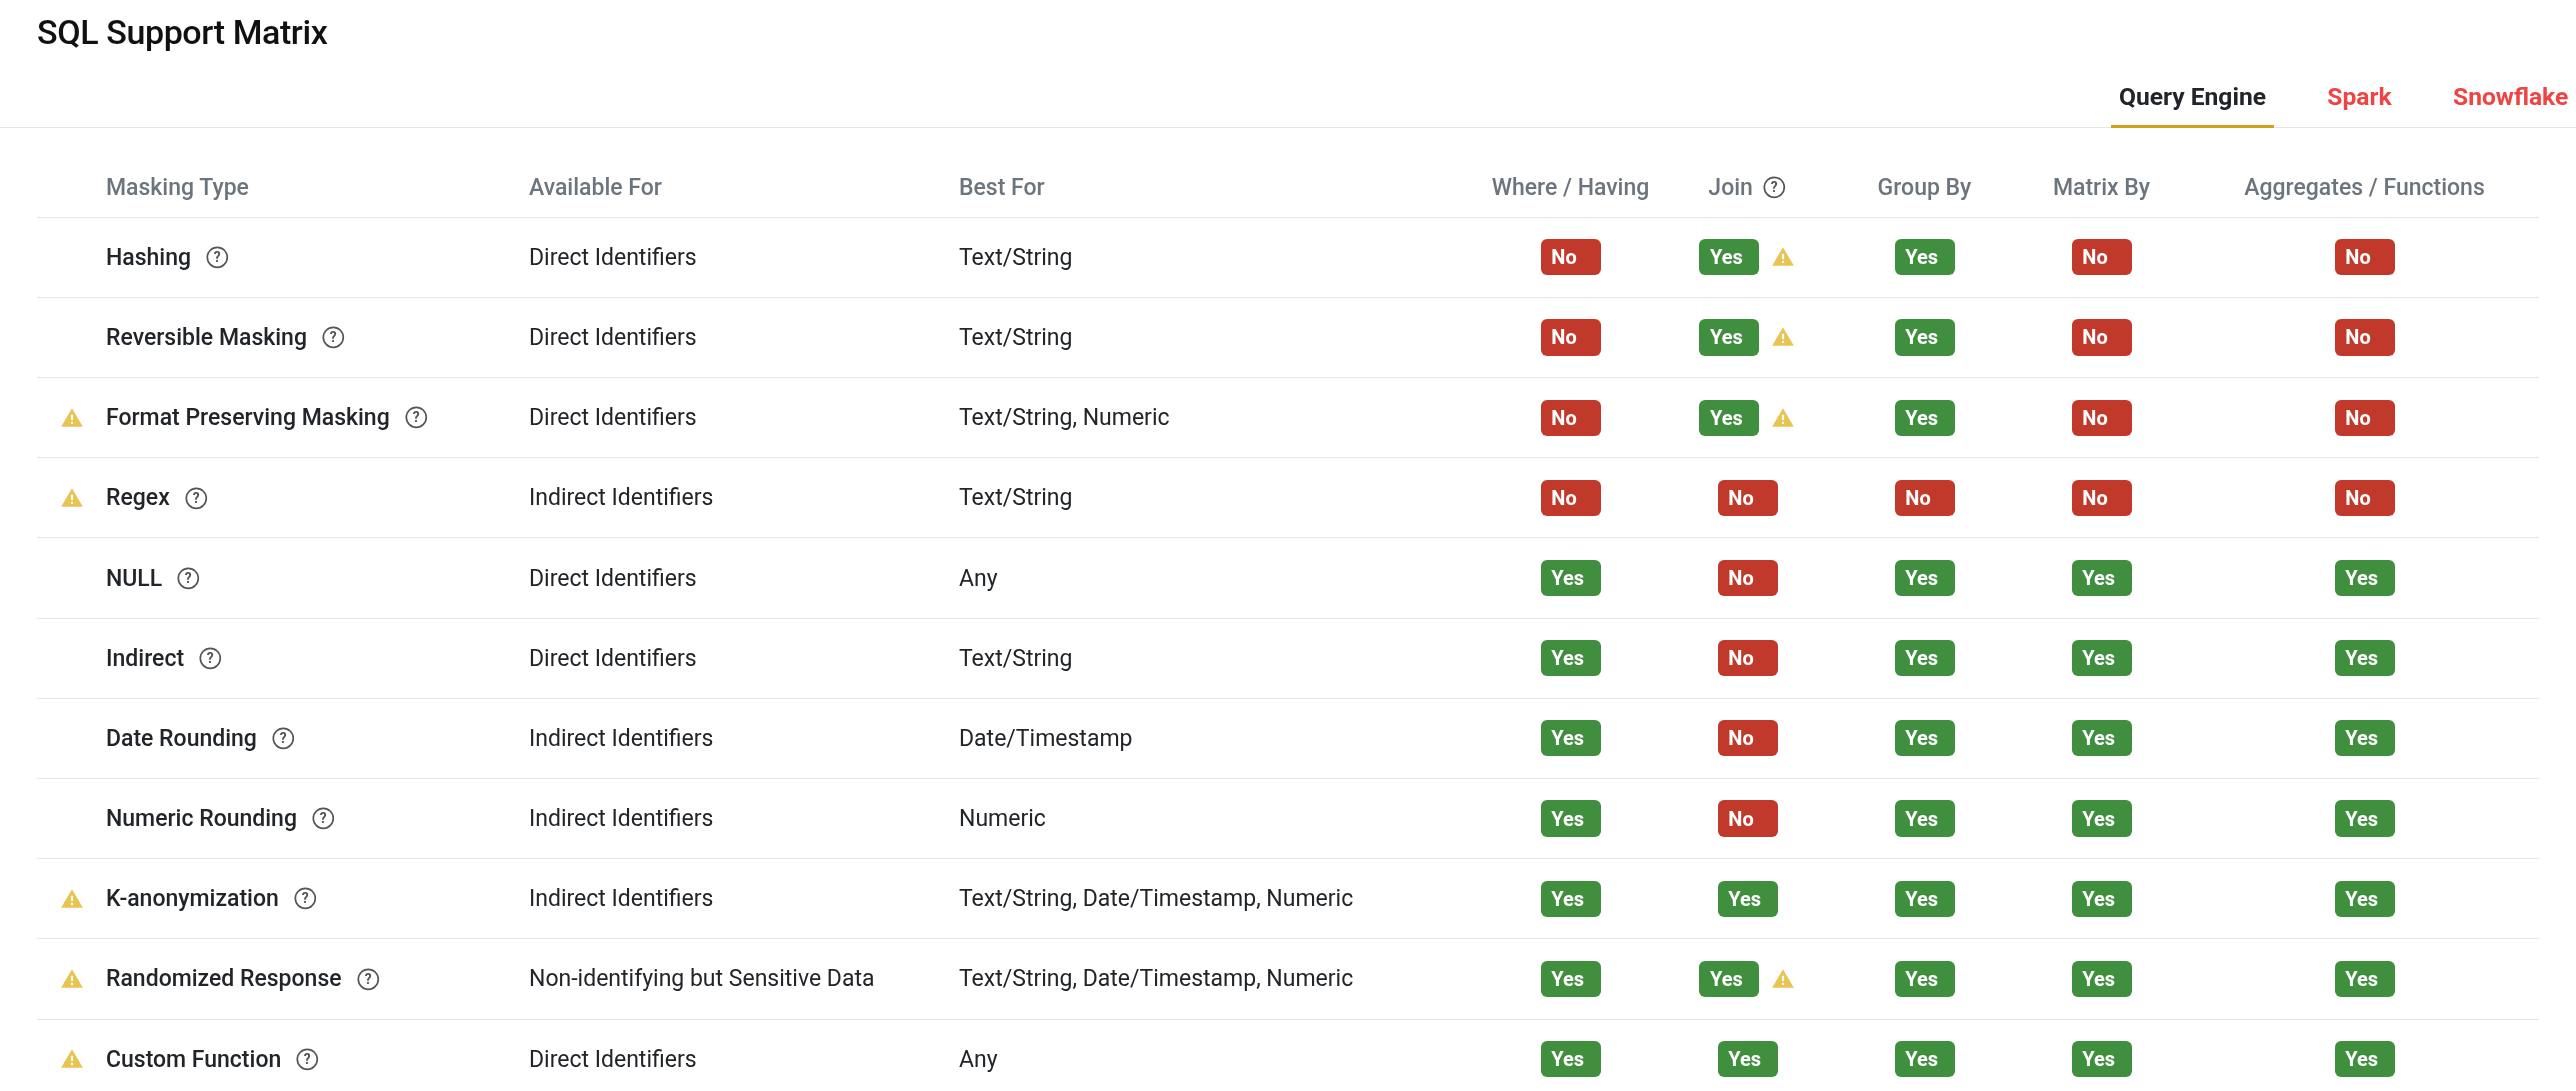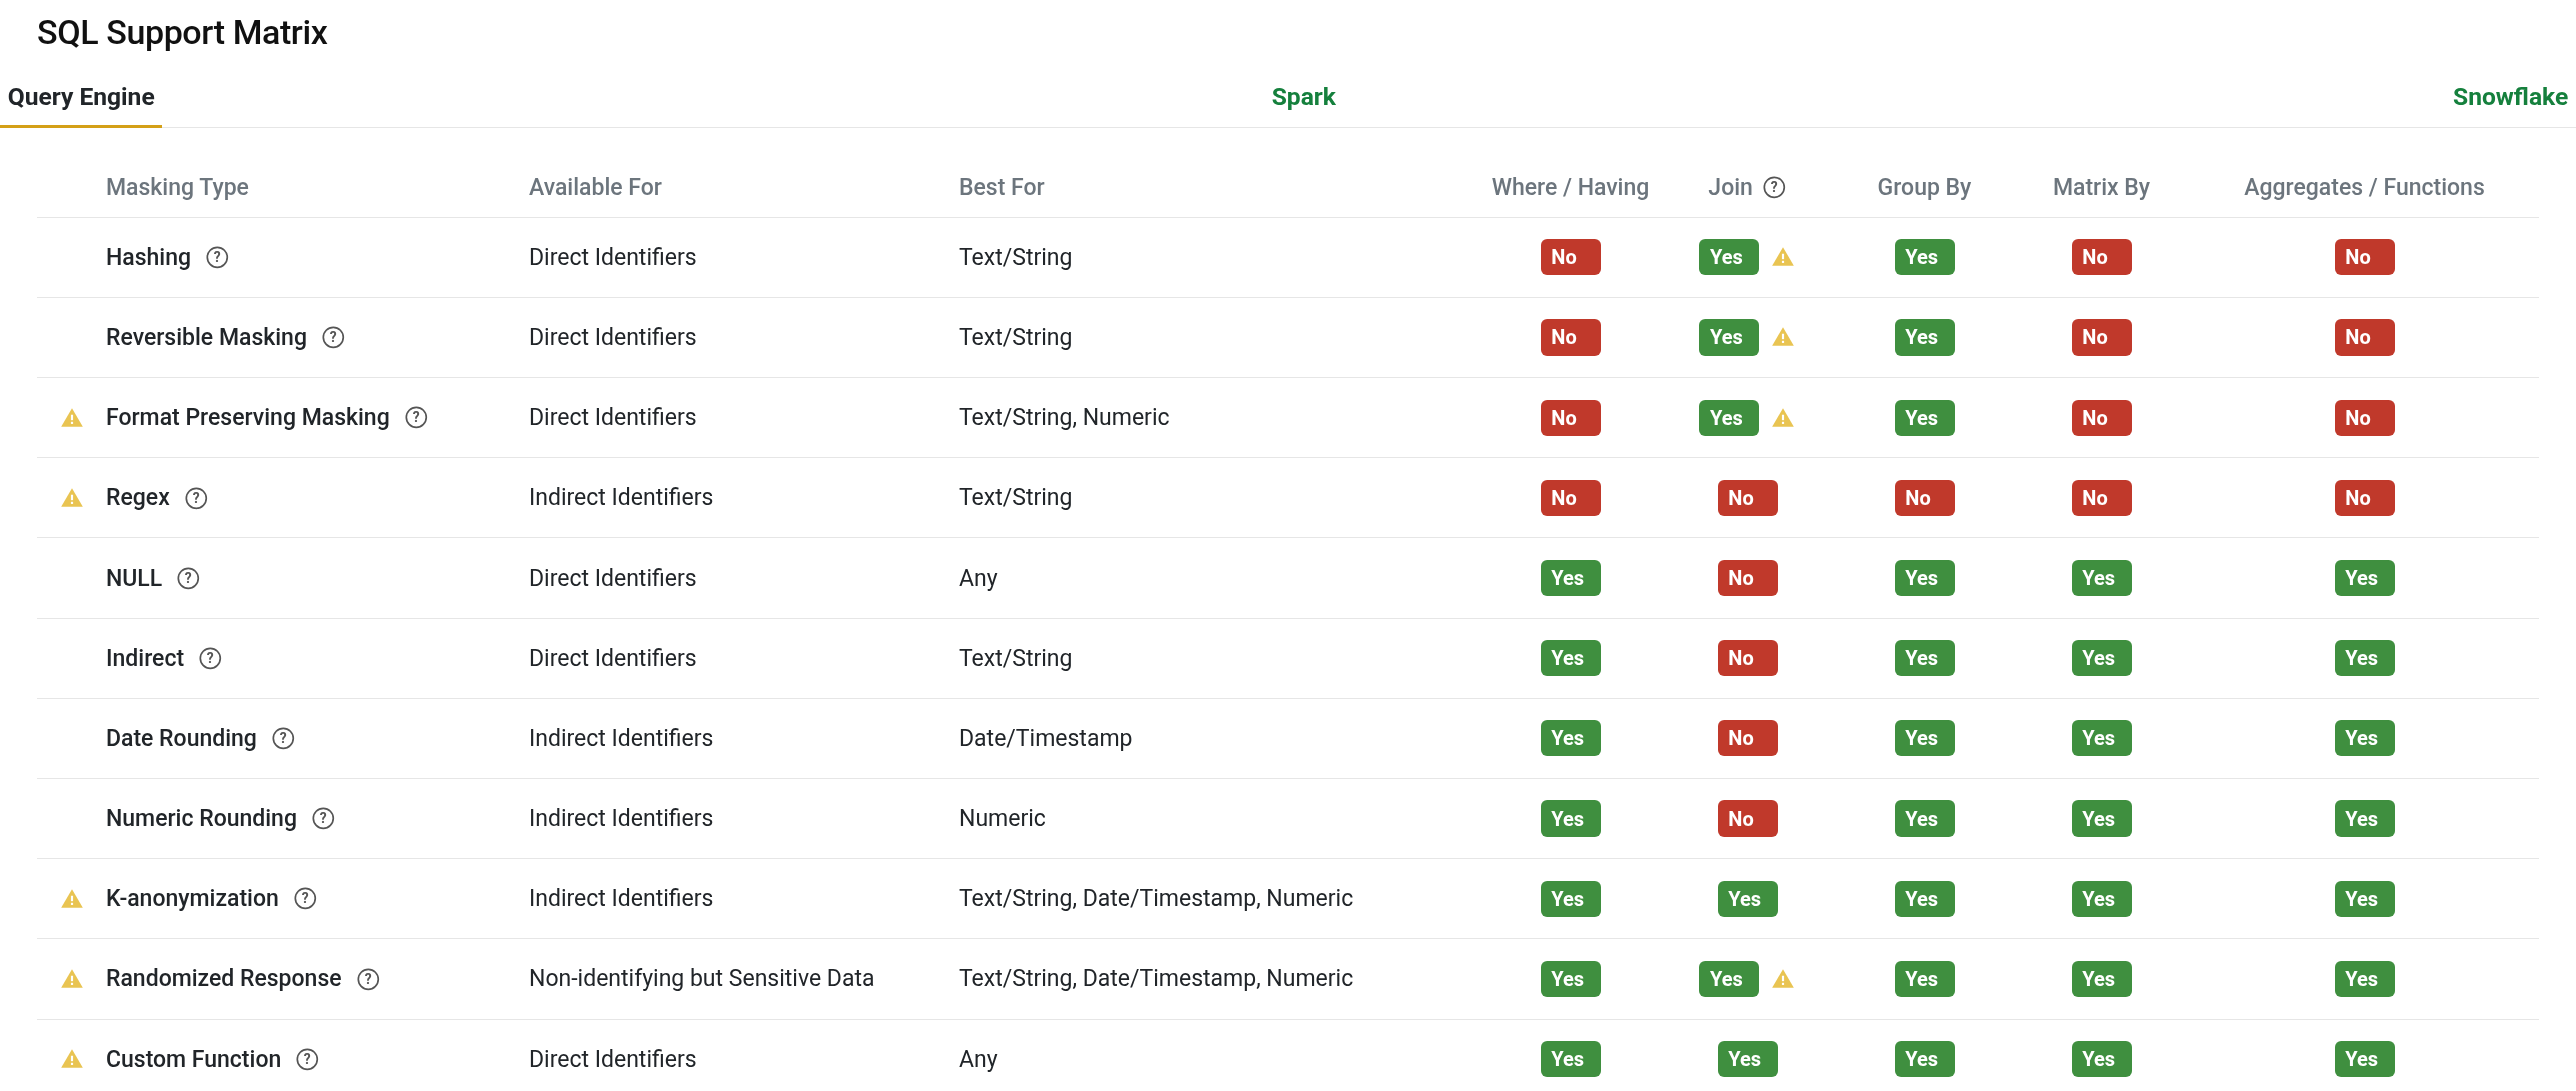--- a/index.html
+++ b/index.html
@@ -17,30 +17,30 @@
   }
   .title {
     font-size: 34px;
     font-weight: 500;
     margin: 12.3px 0 15.4px 37px;
     letter-spacing: -0.4px;
     color: #111;
   }
   .tabbar {
     display: flex;
-    justify-content: space-between;
+    justify-content: flex-end;
     gap: 46px;
     border-bottom: 0.8px solid #e6e6e6;
     margin-top: 7.7px;
   }
   .tab {
     padding: 14px 7.7px;
     font-size: 24.6px;
     font-weight: 700;
-    color: #15803d;
+    color: #ef4444;
     cursor: pointer;
     border-bottom: 3.8px solid transparent;
     margin-bottom: -0.8px;
   }
   .tab.active {
     color: #212529;
     border-bottom-color: #d4a017;
   }
   .table-wrap {
     padding: 31px 37px 31px 37px;

